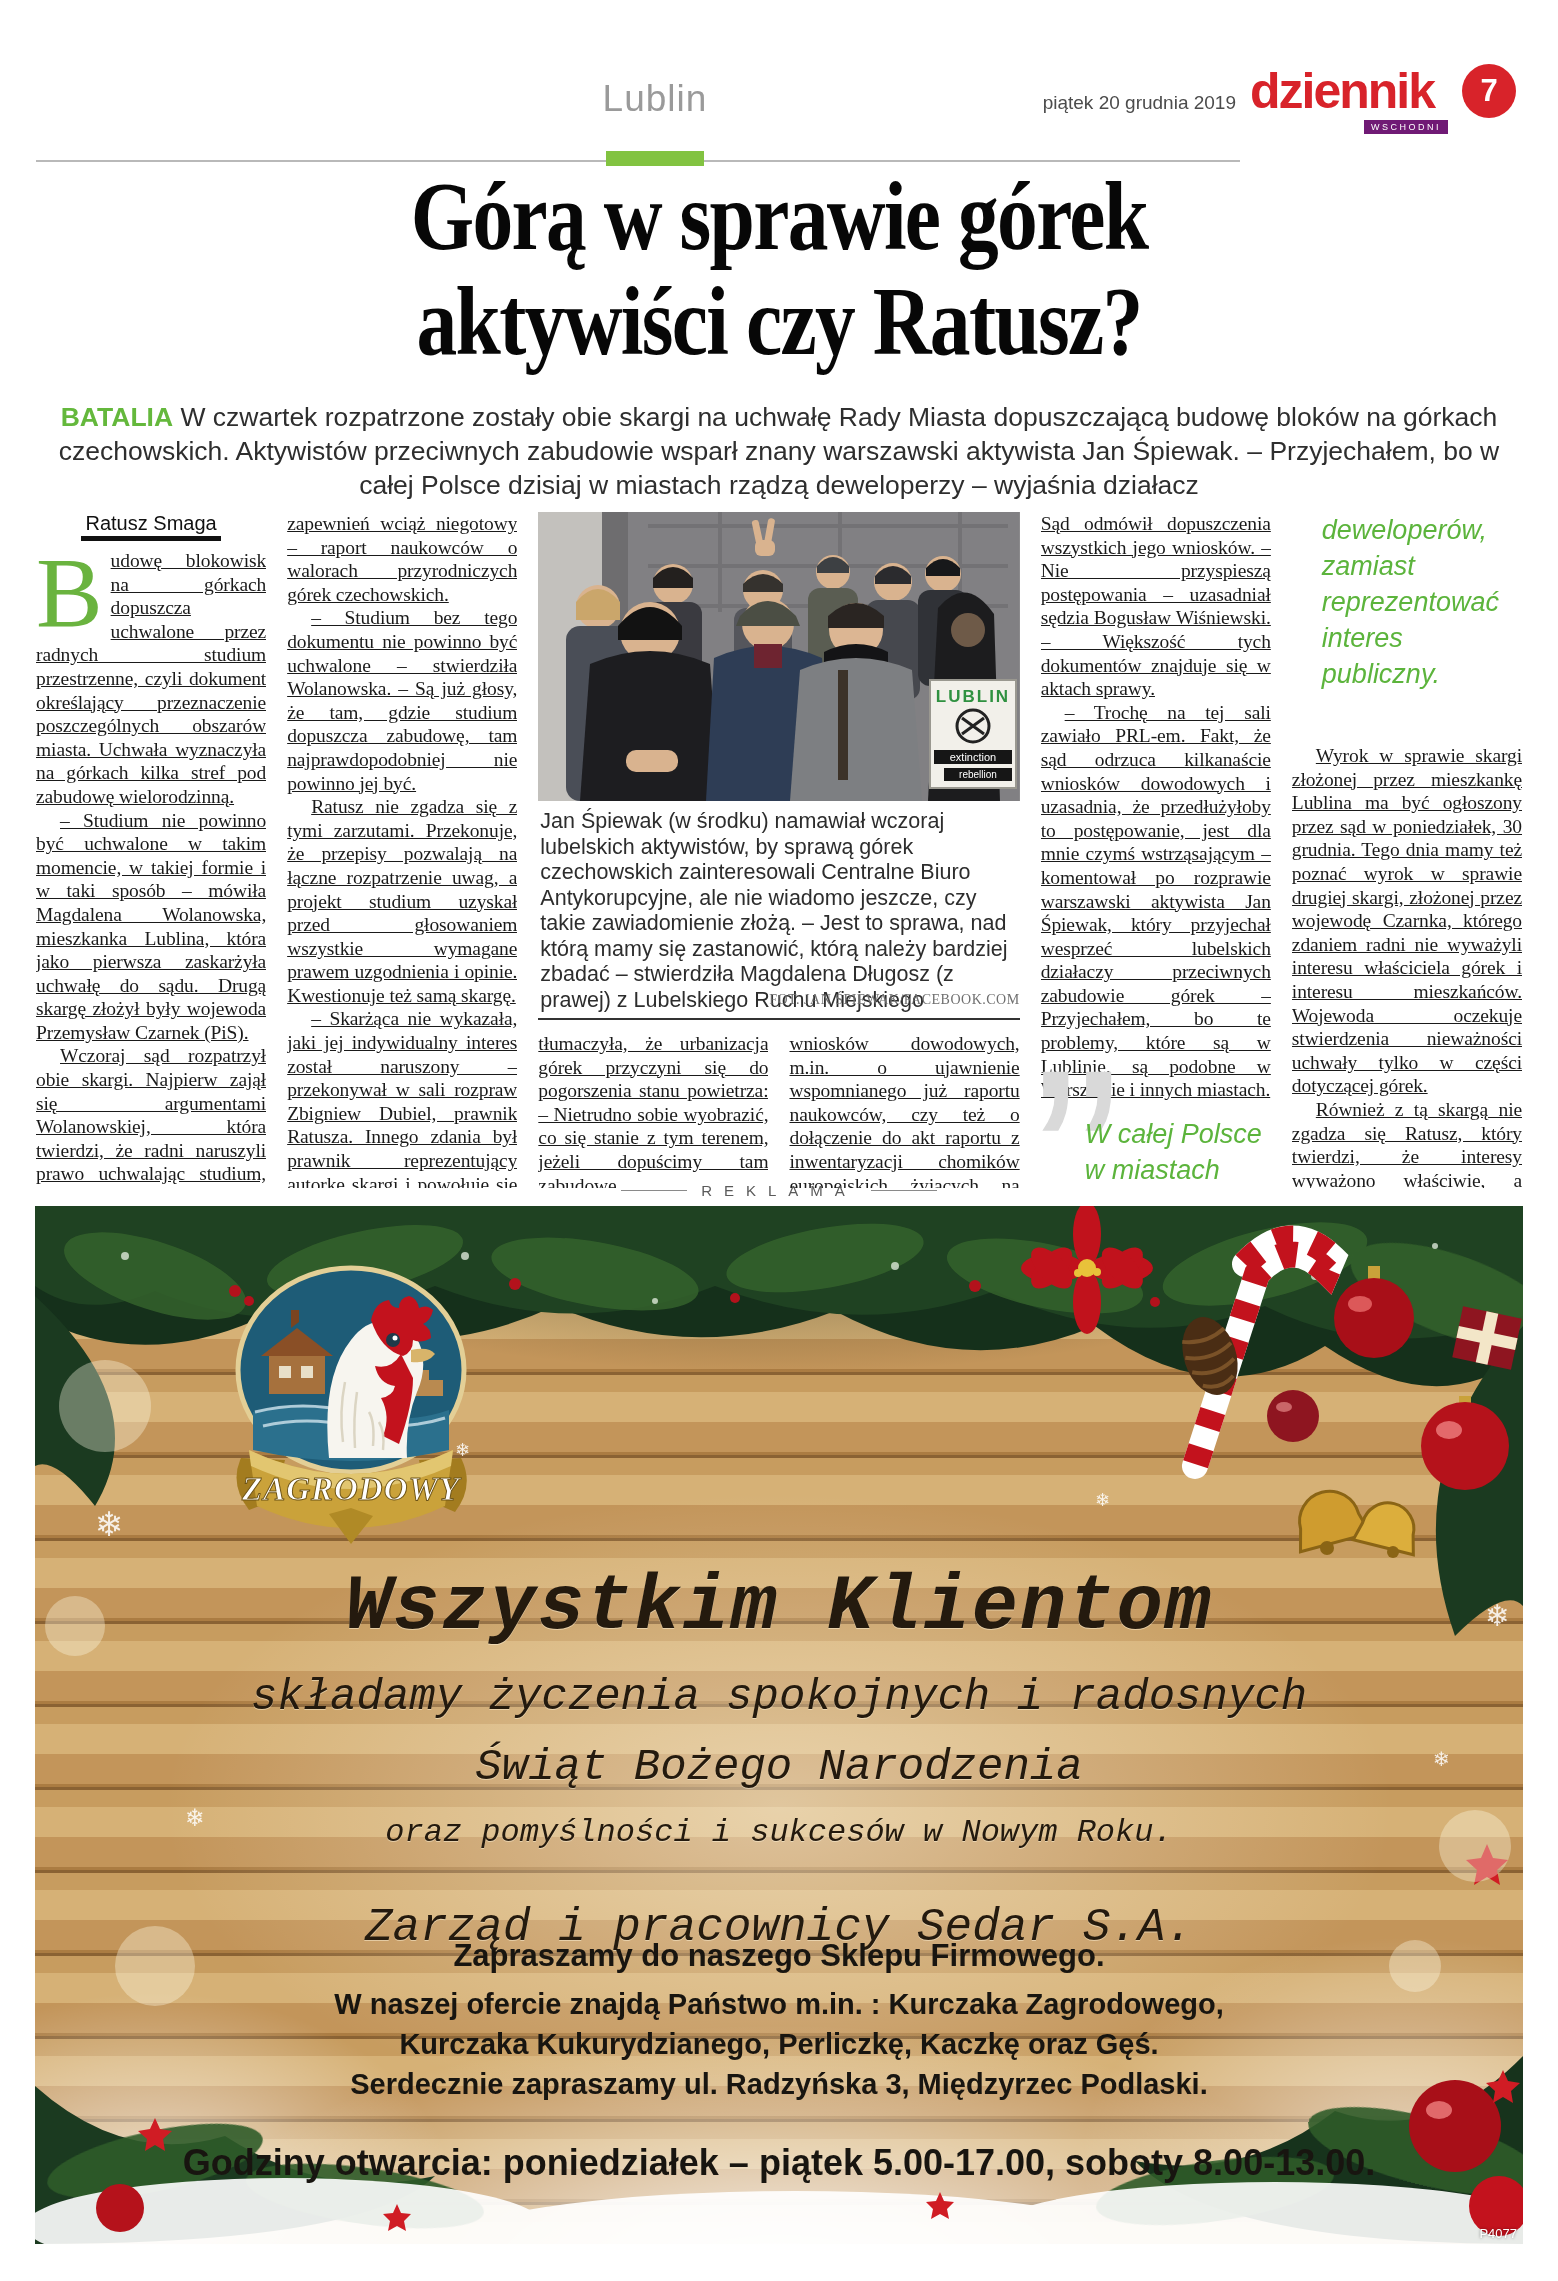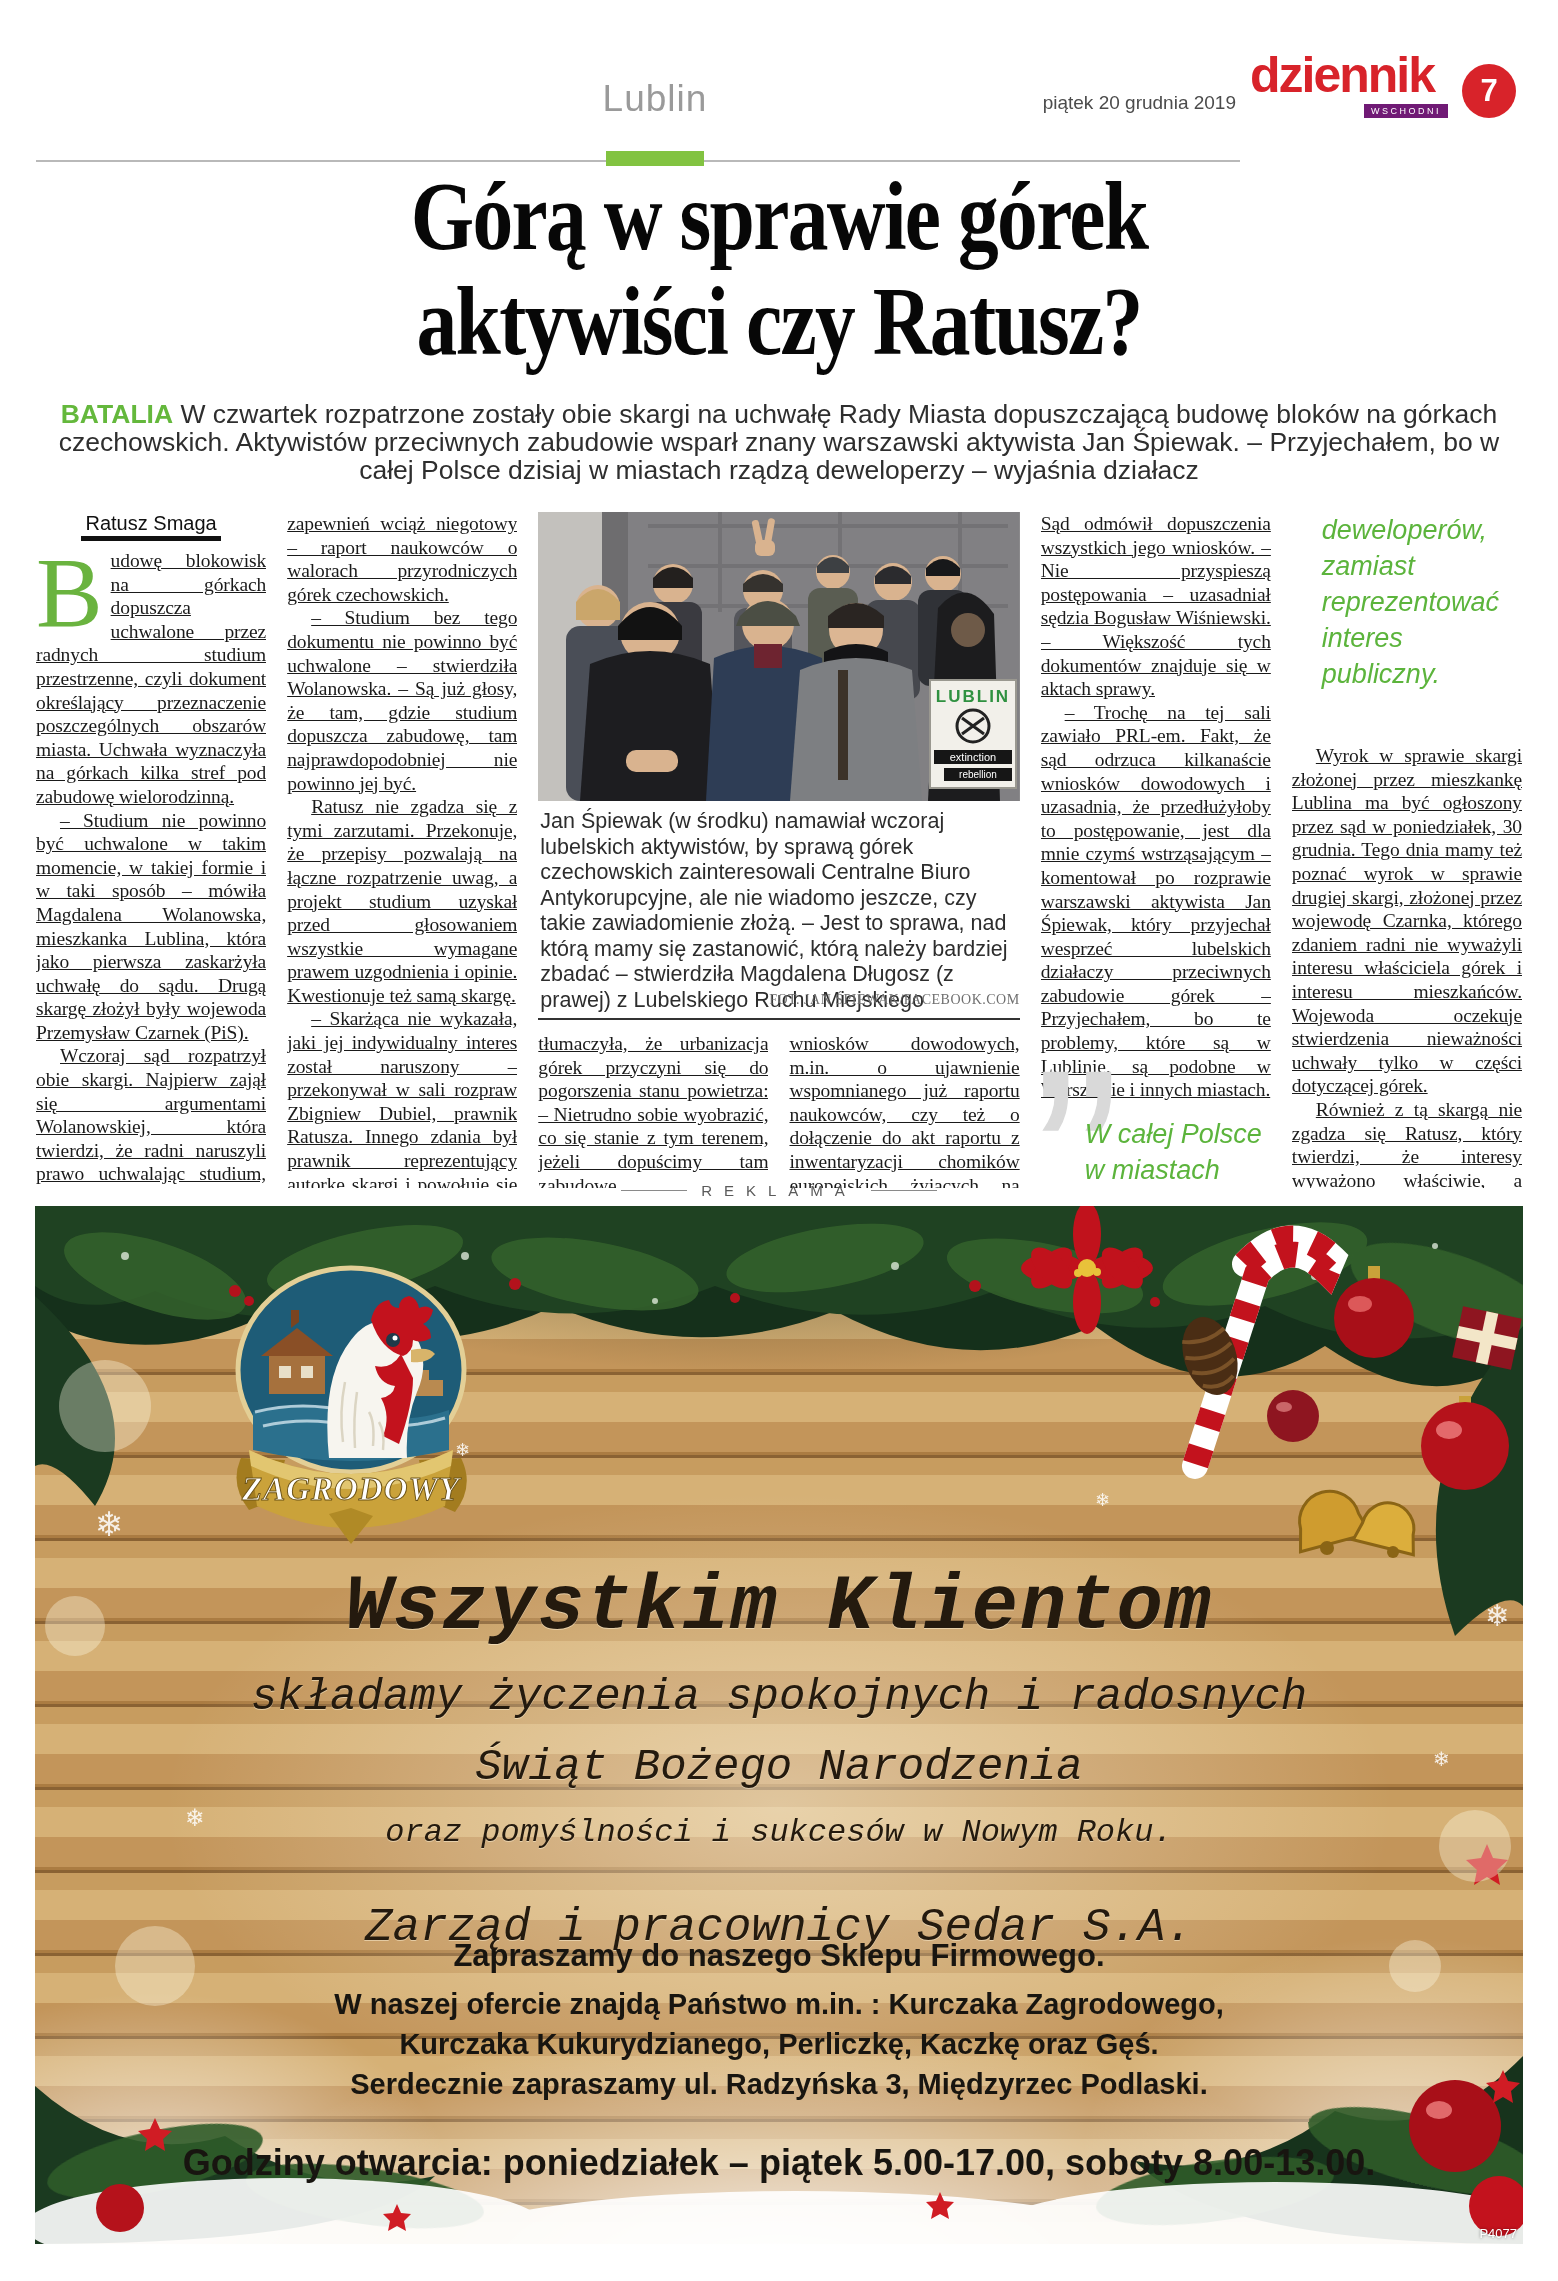--- a/index.html
+++ b/index.html
@@ -6,38 +6,38 @@
   #page{position:relative;width:1558px;height:2281px;background:#fff;overflow:hidden;
         font-family:"Liberation Serif",serif;color:#1a1a1a;}
 
   
   .hdr-line{position:absolute;left:36px;top:160px;width:1204px;height:2px;background:#b9b9b9;}
   .section-label{position:absolute;left:545px;top:78px;width:220px;text-align:center;
                  font-family:"Liberation Sans",sans-serif;font-weight:400;font-size:37px;color:#9a9a9a;letter-spacing:1px;}
   .section-bar{position:absolute;left:606px;top:151px;width:98px;height:15px;background:#82c341;}
   .hdr-date{position:absolute;right:322px;top:92px;font-family:"Liberation Sans",sans-serif;
             font-size:19px;color:#4c4c4c;}
-  .masthead{position:absolute;left:1250px;top:50px;width:200px;height:64px;}
+  .masthead{position:absolute;left:1250px;top:66px;width:200px;height:64px;}
   .masthead .word{font-family:"Liberation Sans",sans-serif;font-weight:700;font-size:50px;
                   color:#d8232a;letter-spacing:-2px;line-height:1;}
   .masthead .sub{position:absolute;right:2px;bottom:-4px;background:#701a75;color:#fff;
                  font-family:"Liberation Sans",sans-serif;font-size:9px;letter-spacing:2.5px;padding:2px 7px;}
   .page-badge{position:absolute;left:1462px;top:64px;width:54px;height:54px;border-radius:50%;
               background:#d8232a;color:#fff;font-family:"Liberation Sans",sans-serif;font-weight:700;
               font-size:31px;display:flex;align-items:center;justify-content:center;}
 
   
   .headline{position:absolute;left:0;top:164px;width:100%;text-align:center;
             font-family:"Liberation Serif",serif;font-weight:700;color:#070707;}
   .headline .hl{font-size:97px;line-height:105px;display:block;transform:scaleX(.84);transform-origin:50% 50%;
                 letter-spacing:-2px;white-space:nowrap;}
 
   
   .lead{position:absolute;left:48px;top:400px;width:1462px;text-align:center;
-        font-family:"Liberation Sans",sans-serif;font-size:26.5px;line-height:28px;color:#2e2e2e;}
+        font-family:"Liberation Sans",sans-serif;font-size:26.5px;line-height:34px;color:#2e2e2e;}
   .lead .kicker{color:#64b83c;font-weight:700;}
 
   
   .cols{position:absolute;left:36px;top:512px;width:1486px;height:676px;display:grid;
         grid-template-columns:repeat(6,1fr);column-gap:21px;overflow:hidden;}
   .col{overflow:hidden;}
   .col p{margin:0;font-size:19.5px;line-height:23.6px;text-align:justify;letter-spacing:-0.1px;
          hyphens:auto;text-decoration:underline;-webkit-hyphens:auto;}
   .col p.ind{text-indent:24px;}
   .byline{text-align:center;margin-bottom:8px;}

